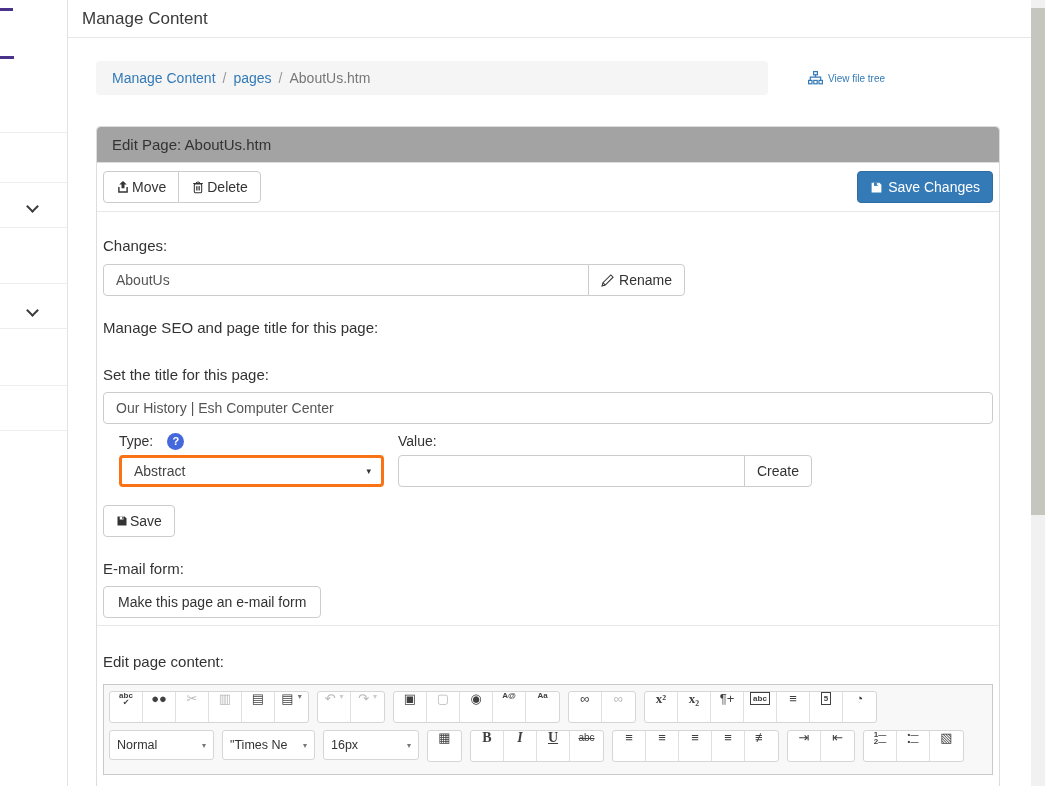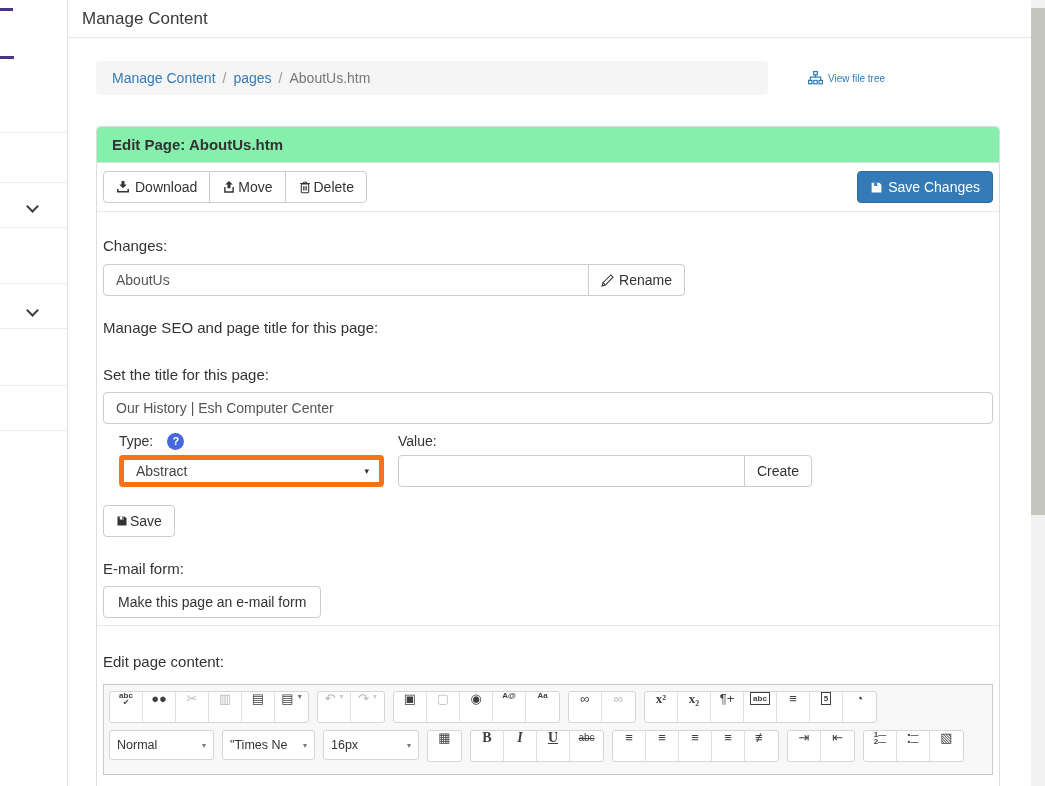--- a/index.html
+++ b/index.html
@@ -28,21 +28,21 @@
 
   .breadcrumb { position:absolute; left:28px; top:23px; width:672px; height:34px; background:#f5f5f5; border-radius:4px; line-height:34px; padding-left:16px; font-size:14px; }
   .breadcrumb a { color:#337ab7; }
   .bc-sep { color:#999; padding:0 7px; }
   .bc-current { color:#777; }
 
   .viewtree { position:absolute; left:740px; top:33px; display:inline-flex; align-items:center; gap:5px; color:#337ab7; font-size:10px; }
 
   
   .panel { position:absolute; left:28px; top:88px; width:904px; height:710px; background:#fff; border:1px solid #ddd; border-radius:4px 4px 0 0; }
-  .panel-heading { height:36px; line-height:35px; background:#86efac; border-bottom:1px solid #ddd; padding:0 15px; font-size:15px; color:#333; border-radius:4px 4px 0 0;font-weight:bold; }
+  .panel-heading { height:36px; line-height:35px; background:#a3a3a3; border-bottom:1px solid #ddd; padding:0 15px; font-size:15px; color:#333; border-radius:4px 4px 0 0; }
   .panel-body { padding:0 6px; }
 
   
   .btn { display:inline-flex; align-items:center; height:32px; padding:0 12px; background:#fff; border:1px solid #ccc; border-radius:4px; color:#333; font-size:14px; cursor:pointer; white-space:nowrap; }
   .btn-group { display:inline-flex; }
   .btn-group .btn { border-radius:0; margin-right:-1px; }
   .btn-group .btn:first-child { border-radius:4px 0 0 4px; }
   .btn-group .btn:last-child { border-radius:0 4px 4px 0; margin-right:0; }
   .btn-primary { background:#337ab7; border-color:#2e6da4; color:#fff; }
   .btn svg { --notch:#fff; }
@@ -63,21 +63,21 @@
   .rename-group { width:582px; margin-top:8px; }
   .title-input { width:584px; margin-top:7px; }
 
   .mt24 { margin-top:24px; } .mt22 { margin-top:22px; } .mt27 { margin-top:27px; }
   .mt18 { margin-top:18px; } .mt7 { margin-top:7px; } .mt26 { margin-top:26px; } .mt6 { margin-top:6px; }
 
   .meta-row { display:flex; }
   .meta-col1 { margin-left:16px; width:265px; }
   .meta-col2 { margin-left:14px; width:414px; }
   .help { width:17px; height:17px; border-radius:50%; background:#4569dc; color:#fff; font-size:11px; font-weight:bold; display:inline-flex; align-items:center; justify-content:center; cursor:pointer; }
-  .select { width:265px; height:32px; border:5px solid #f97316; border-radius:4px; background:#fff; display:flex; align-items:center; justify-content:space-between; padding:0 10px 0 12px; font-size:14px; color:#444; cursor:pointer; }
+  .select { width:265px; height:32px; border:3px solid #f97316; border-radius:4px; background:#fff; display:flex; align-items:center; justify-content:space-between; padding:0 10px 0 12px; font-size:14px; color:#444; cursor:pointer; }
   .sel-caret { font-size:9px; color:#333; }
   .create-btn { width:68px; justify-content:center; }
 
   .full-divider { margin:7px -6px 0; border-top:1px solid #e8e8e8; }
 
   
   .editor { margin-top:12px; width:890px; border:1px solid #c9c9c9; background:#fff; }
   .tb { background:#f8f8f8; padding:6px 5px 12px; }
   .tb-row { display:flex; gap:8px; align-items:flex-start; }
   .tb-row + .tb-row { margin-top:7px; }
@@ -144,29 +144,20 @@
     </span>
     <span>View file tree</span>
   </a>
 
   <div class="panel">
     <div class="panel-heading">Edit Page: AboutUs.htm</div>
     <div class="panel-body">
 
       <div class="actions">
         <div class="btn-group">
-          <a class="btn">
-            <span class="icon mr5">
-              <svg width="14" height="14" viewBox="0 0 16 16">
-                  <path d="M6.3 1h3.4v4.2h2.6L8 9.4 3.7 5.2h2.6z" fill="currentColor"></path>
-                  <path d="M1.2 10.4v4h13.6v-4h-1.7v2.3H2.9v-2.3z" fill="currentColor"></path>
-                </svg>
-            </span>
-            <span>Download</span>
-          </a>
           <a class="btn">
             <span class="icon mr1">
               <svg width="14" height="14" viewBox="0 0 16 16">
                   <path d="M6.3 9.4V5.2H3.7L8 1l4.3 4.2H9.7v4.2z" fill="currentColor"></path>
                   <path d="M2.5 8v6.5h11V8h-1.6v4.9H4.1V8z" fill="currentColor"></path>
                 </svg>
             </span>
             <span>Move</span>
           </a>
           <a class="btn">

